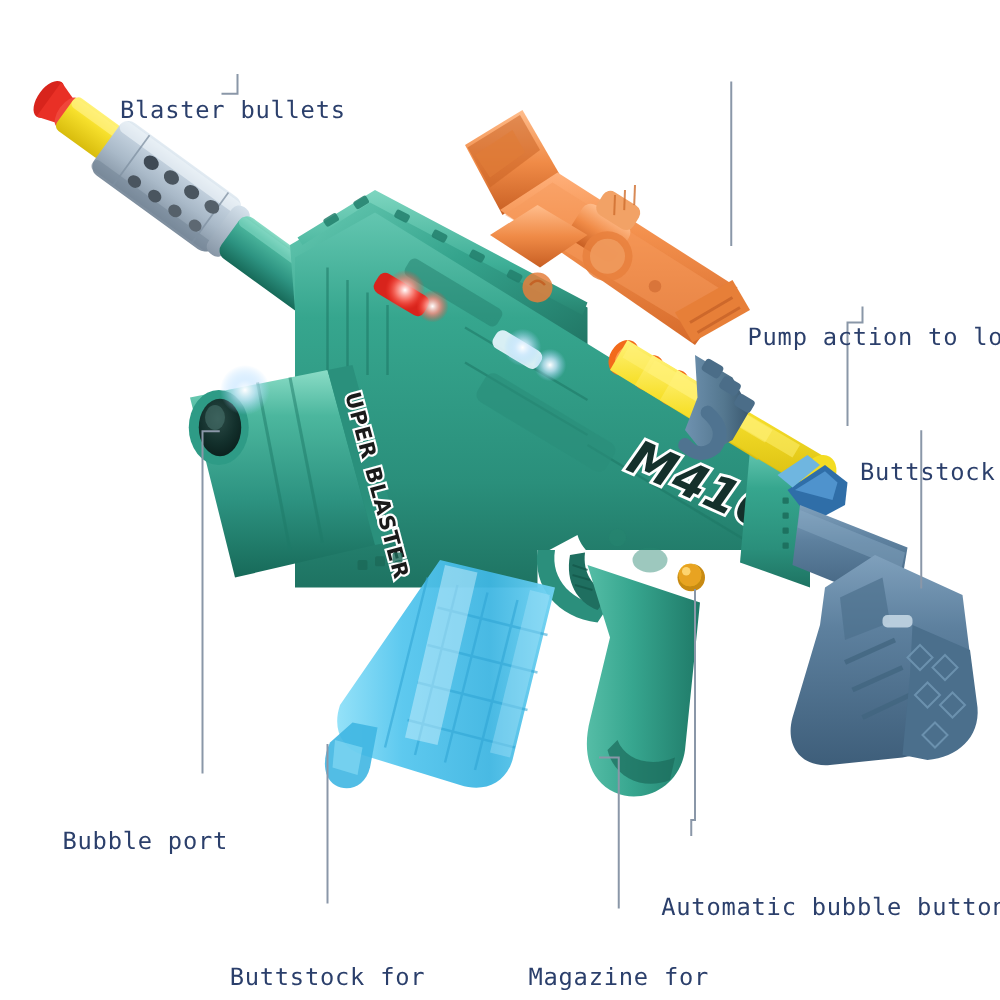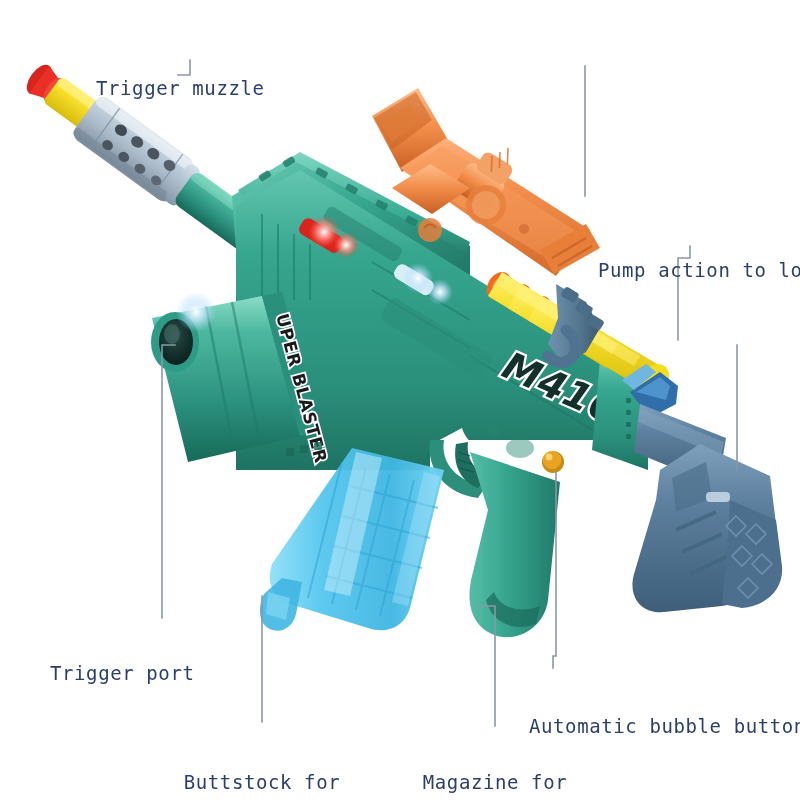--- a/index.html
+++ b/index.html
@@ -409,31 +409,34 @@
 
       <path d="M262 722 L262 596"></path>
 
       <path d="M495 726 L495 606 L480 606"></path>
 
       <path d="M553 668 L553 656 L556 656 L556 472"></path>
     </g>
   </svg>
 
   <div class="callout" style="left:96px; top:30px;">
-    <div>Trigger muzzle</div>
+    <div>Blaster bullets</div>
   </div>
 
 
   <div class="callout" style="left:598px; top:212px;">
     <div>Pump action to load</div>
   </div>
 
+  <div class="callout" style="left:688px; top:320px;">
+    <div>Buttstock</div>
+  </div>
 
   <div class="callout" style="left:50px; top:615px;">
-    <div>Trigger port</div>
+    <div>Bubble port</div>
   </div>
 
   <div class="callout center" style="left:162px; top:724px; width:200px;">
     <div>Buttstock for</div>
     
   </div>
 
   <div class="callout center" style="left:375px; top:724px; width:240px;">
     <div>Magazine for</div>
     

